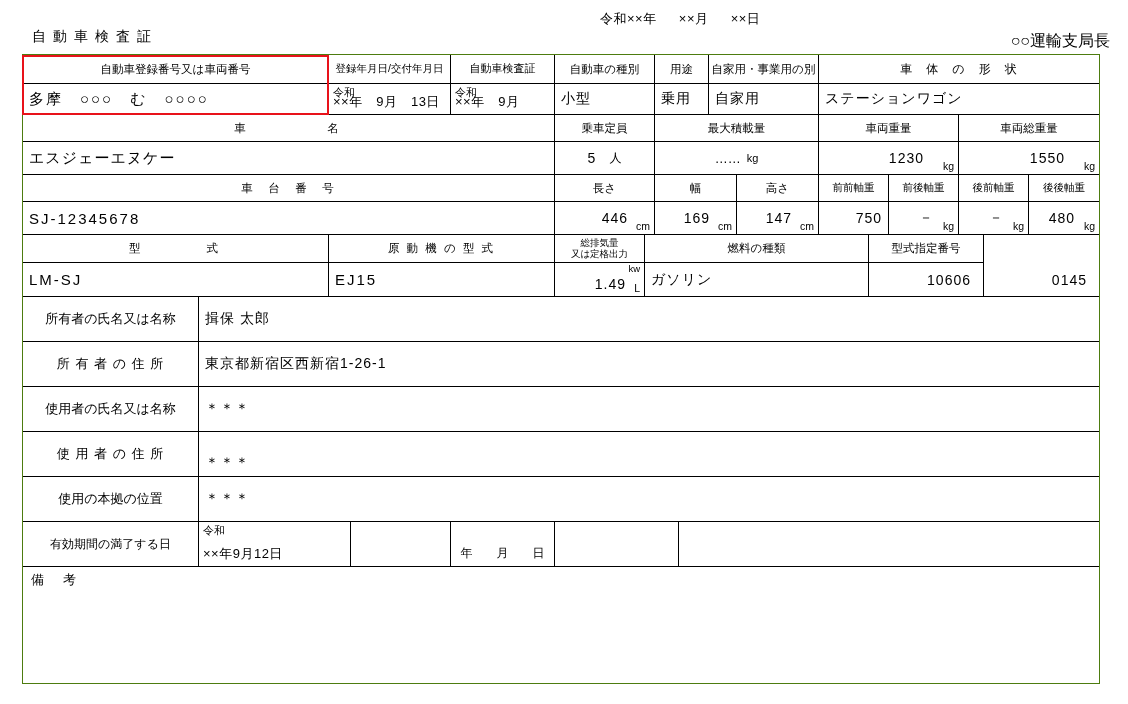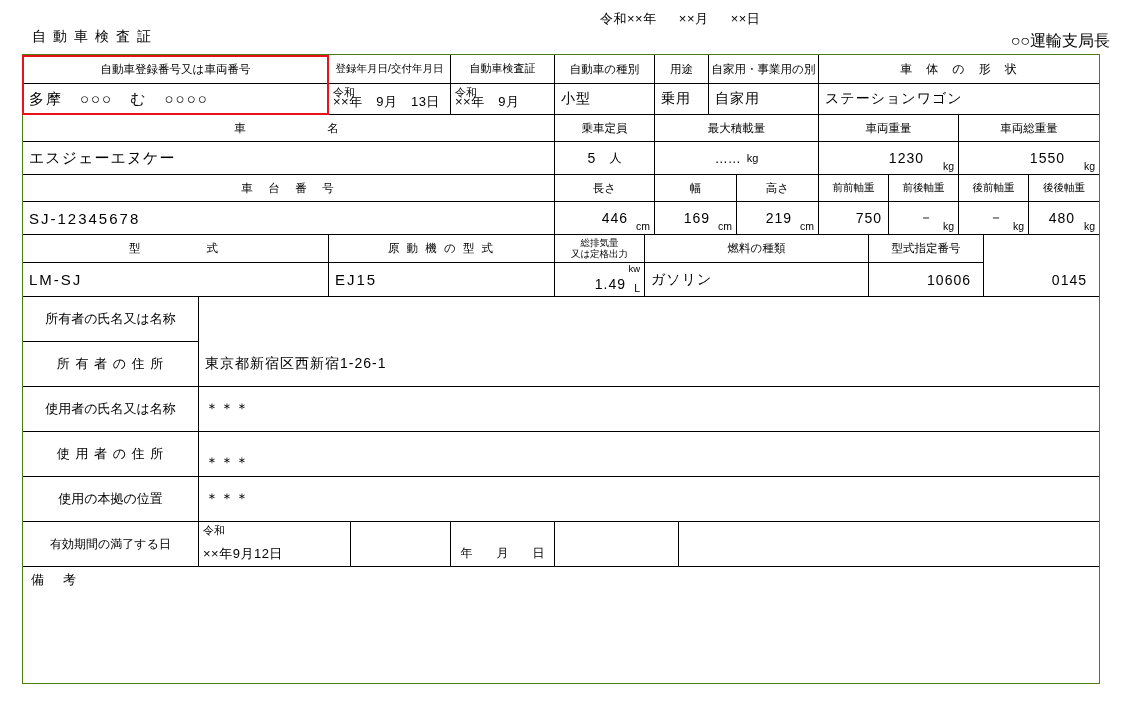--- a/index.html
+++ b/index.html
@@ -221,21 +221,21 @@
     </div>
 
     <div class="cell hdr" style="left:632px;top:120px;width:82px;height:27px;">幅</div>
     <div class="cell" style="left:632px;top:147px;width:82px;height:33px;">
       <div class="val right" style="height:100%;padding-right:26px;">169</div>
       <span class="unit-tr">cm</span>
     </div>
 
     <div class="cell hdr" style="left:714px;top:120px;width:82px;height:27px;">高さ</div>
     <div class="cell" style="left:714px;top:147px;width:82px;height:33px;">
-      <div class="val right" style="height:100%;padding-right:26px;">219</div>
+      <div class="val right" style="height:100%;padding-right:26px;">147</div>
       <span class="unit-tr">cm</span>
     </div>
 
     <div class="cell hdr" style="left:796px;top:120px;width:70px;height:27px;font-size:10.5px;">前前軸重</div>
     <div class="cell" style="left:796px;top:147px;width:70px;height:33px;">
       <div class="val right" style="height:100%;padding-right:6px;">750</div>
     </div>
 
     <div class="cell hdr" style="left:866px;top:120px;width:70px;height:27px;font-size:10.5px;">前後軸重</div>
     <div class="cell" style="left:866px;top:147px;width:70px;height:33px;">
@@ -271,20 +271,21 @@
 
     <div class="cell hdr" style="left:622px;top:180px;width:224px;height:28px;">燃料の種類</div>
     <div class="cell val" style="left:622px;top:208px;width:224px;height:34px;">ガソリン</div>
 
     <div class="cell hdr" style="left:846px;top:180px;width:115px;height:28px;">型式指定番号</div>
     <div class="cell val right" style="left:846px;top:208px;width:115px;height:34px;">10606</div>
 
     <div class="cell val right nb-r" style="left:961px;top:208px;width:115px;height:34px;">0145</div>
 
     <div class="cell hdr" style="left:0;top:242px;width:176px;height:45px;font-size:13px;">所有者の氏名又は名称</div>
+    <div class="cell val nb-r" style="left:176px;top:242px;width:900px;height:45px;font-size:14px;">揖保 太郎</div>
 
     <div class="cell hdr" style="left:0;top:287px;width:176px;height:45px;font-size:13px;letter-spacing:1px;">所 有 者 の 住 所</div>
     <div class="cell val nb-r" style="left:176px;top:287px;width:900px;height:45px;font-size:14px;">東京都新宿区西新宿1-26-1</div>
 
     <div class="cell hdr" style="left:0;top:332px;width:176px;height:45px;font-size:13px;">使用者の氏名又は名称</div>
     <div class="cell val nb-r" style="left:176px;top:332px;width:900px;height:45px;font-size:14px;">＊＊＊</div>
 
     <div class="cell hdr" style="left:0;top:377px;width:176px;height:45px;font-size:13px;letter-spacing:1px;">使 用 者 の 住 所</div>
     <div class="cell val nb-r" style="left:176px;top:377px;width:900px;height:45px;font-size:14px;align-items:flex-end;padding-bottom:4px;">＊＊＊</div>
 

